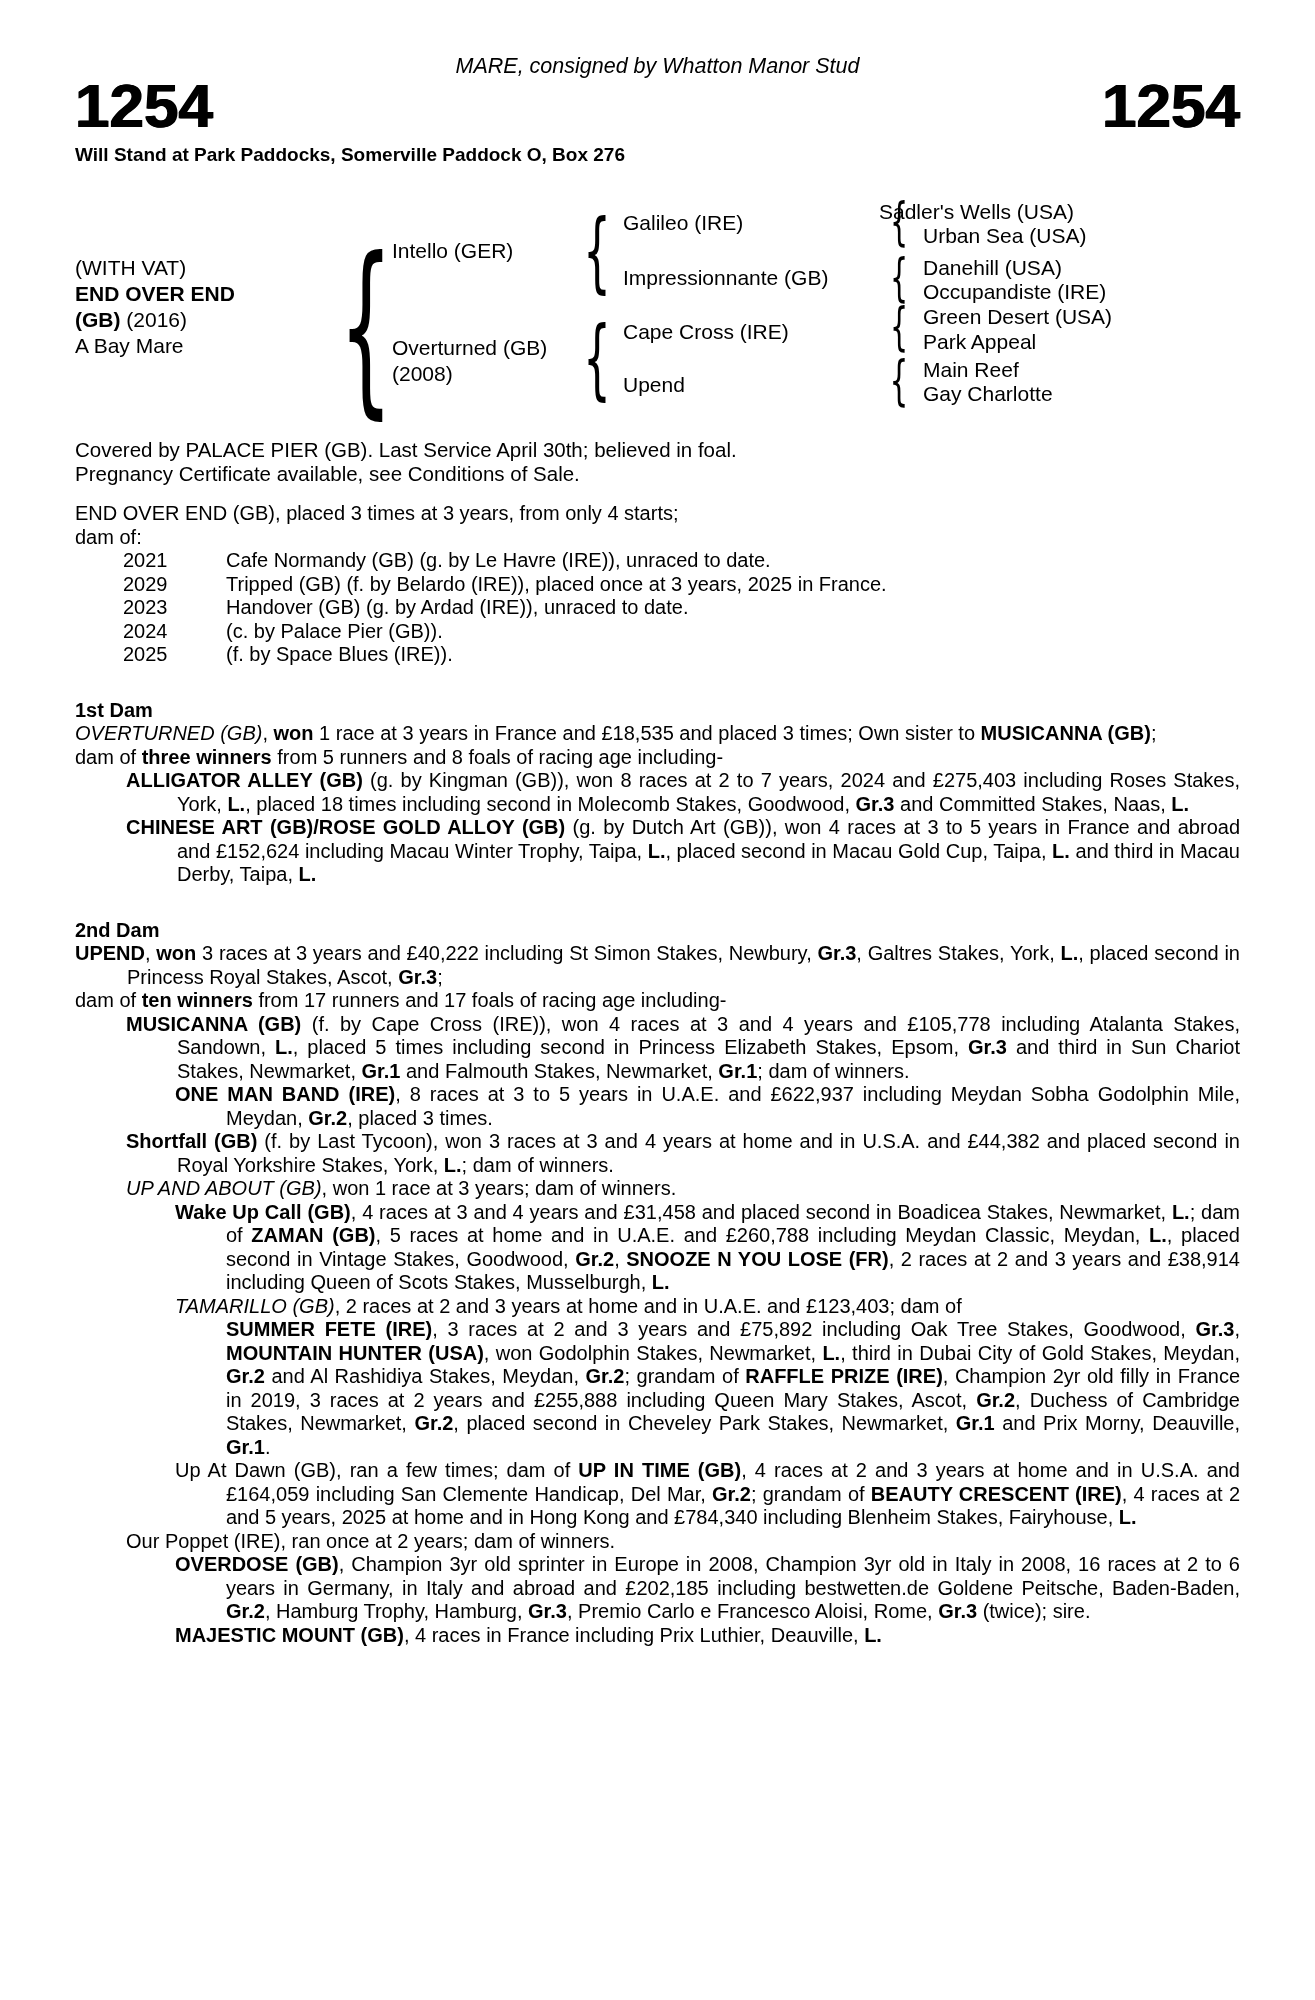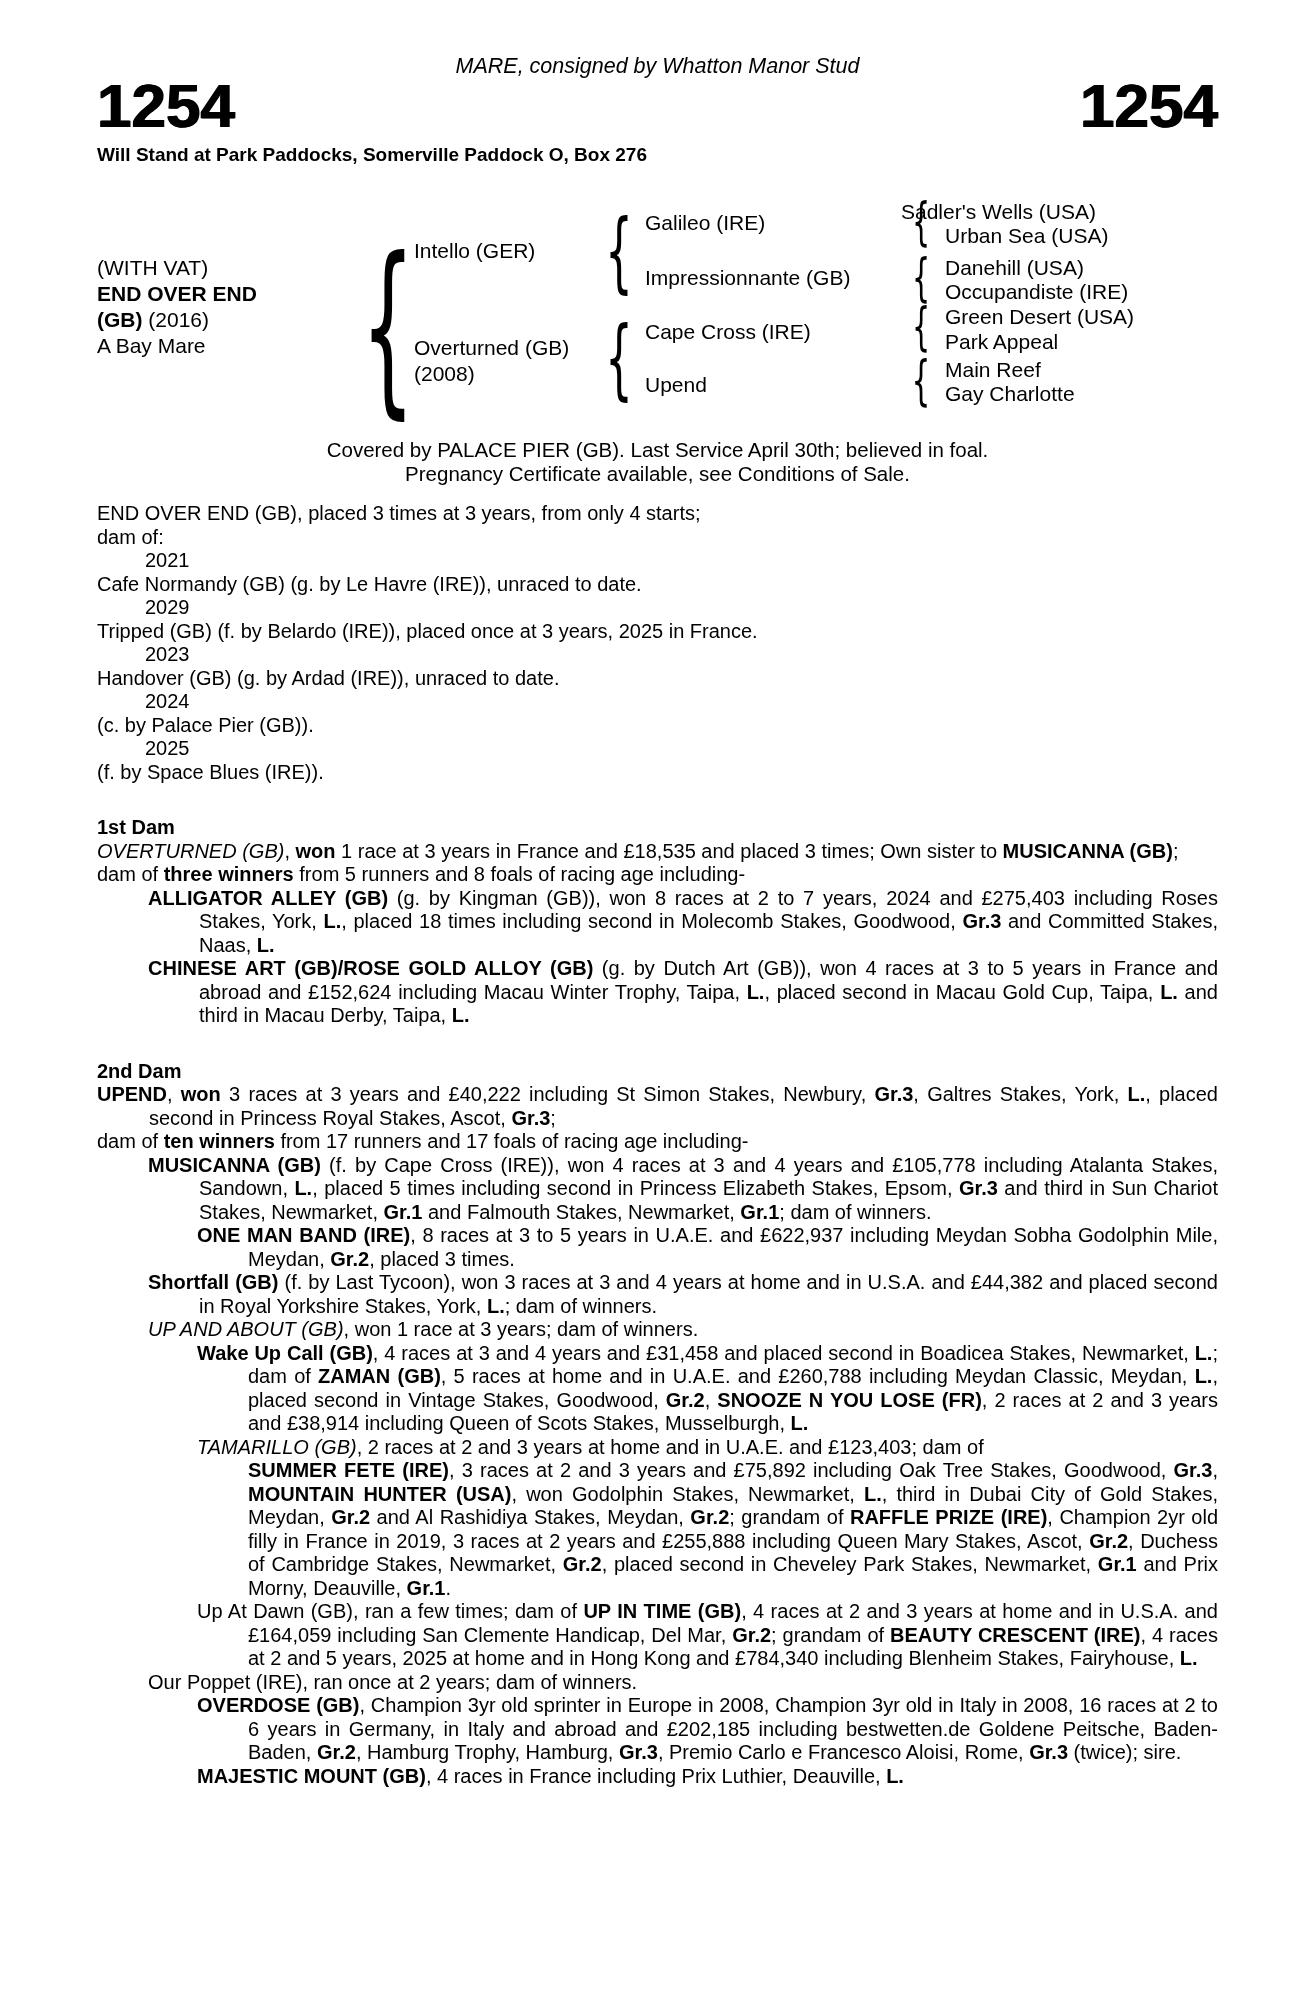--- a/index.html
+++ b/index.html
@@ -1,39 +1,39 @@
 <!DOCTYPE html>
 <html><head>
 <meta charset="utf-8">
 <style>
   html,body{margin:0;padding:0;background:#e8e8e8;}
   .page{
     width:1315px;height:2000px;margin:0 auto;background:#ffffff;color:#000;
     font-family:"Liberation Sans",sans-serif;font-size:20px;line-height:23.5px;
-    box-sizing:border-box;padding:0 97px;position:relative;overflow:hidden;
+    box-sizing:border-box;padding:0 75px;position:relative;overflow:hidden;
   }
   .b{font-weight:bold;text-align:right;}
   .i{font-style:italic;}
   .consignor{padding-top:54px;text-align:center;font-style:italic;font-size:21.5px;line-height:24px;}
   .lot-row{display:flex;justify-content:space-between;margin-top:4px;
     font-size:62px;line-height:48px;font-weight:bold;letter-spacing:0px;}
   .lot-row span{text-shadow:0.7px 0 #000,-0.7px 0 #000;}
   .stand{margin-top:12px;font-weight:bold;font-size:19px;line-height:26px;}
   
   .pedigree{position:relative;height:250px;margin-top:18px;font-size:21px;}
   .ped-item{position:absolute;white-space:nowrap;line-height:24px;}
   .ped-block{line-height:26px;}
   .brace{position:absolute;display:flex;align-items:center;justify-content:center;
     font-family:"DejaVu Sans",sans-serif;font-weight:400;pointer-events:none;}
   .brace > span{display:block;}
   
-  .covered{margin-top:2px;text-align:center;font-size:20.5px;line-height:24px;}
+  .covered{margin-top:2px;text-align:left;font-size:20.5px;line-height:24px;}
   
   .produce{margin-top:16px;}
-  .prod-row{display:flex;flex-direction:column;}
+  .prod-row{display:flex;}
   .prod-year{margin-left:48px;width:103px;flex:none;}
   .prod-text{flex:1;}
   
   .section-header{font-weight:bold;margin-top:32px;}
   .p0{padding-left:52px;text-indent:-52px;text-align:justify;}
   .e1{padding-left:102px;text-indent:-51px;text-align:justify;}
   .e2{padding-left:151px;text-indent:-51px;text-align:justify;}
   .e3{padding-left:151px;text-indent:0;text-align:justify;}
   p{margin:0;}
 </style>

